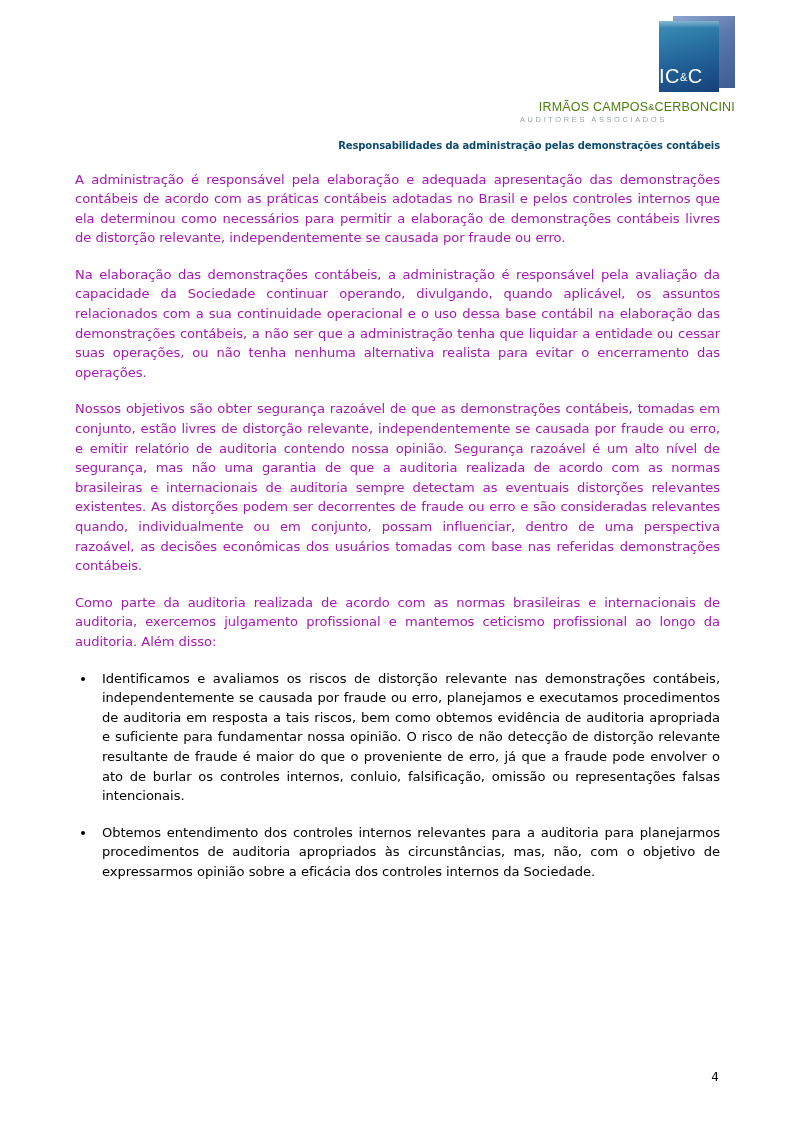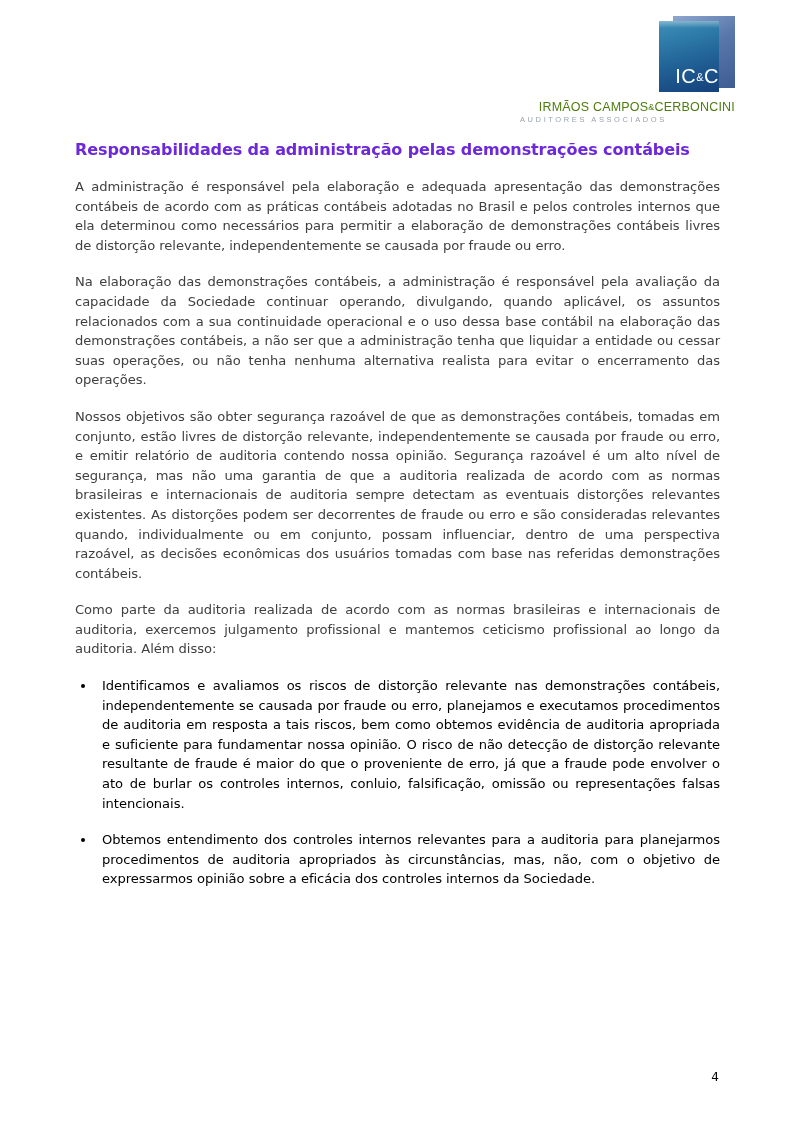--- a/index.html
+++ b/index.html
@@ -53,21 +53,21 @@
     position: absolute;
     top: 0; left: 0; right: 0;
     height: 7px;
     background: linear-gradient(180deg, rgba(255,255,255,0.38), rgba(255,255,255,0));
   }
   .logo-letters {
     position: absolute;
     left: 0;
     right: 0;
     bottom: 6px;
-    text-align: right;
+    text-align: left;
     color: #ffffff;
     font-family: "Liberation Sans", sans-serif;
     font-size: 20px;
     font-weight: 400;
     letter-spacing: 0.5px;
     line-height: 1;
   }
   .logo-letters .amp {
     font-size: 11px;
     vertical-align: 2px;
@@ -104,35 +104,36 @@
   
   .content {
     position: absolute;
     top: 140px;
     left: 75px;
     width: 645px;
   }
   h2.sec-heading {
     margin: 0 0 17px 0;
     font-family: "DejaVu Sans", "Liberation Sans", sans-serif;
-    font-size: 16px;
+    font-size: 10px;
     font-weight: bold;
     line-height: 1.25;
     letter-spacing: -0.1px;
-    color: #6d28d9;
+    color: #0c4a6e;
+    text-align: right;
   }
   h2.sec-heading.spaced-above {
     margin-top: 24px;
   }
   p.para {
     margin: 0 0 17px 0;
     font-size: 13.1px;
     line-height: 19.6px;
     text-align: justify;
-    color: #404040;
+    color: #a21caf;
     letter-spacing: -0.05px;
   }
   p.para.tight-bottom {
   }
 
   ul.bullets {
     margin: 0;
     padding: 0;
     list-style: none;
   }

